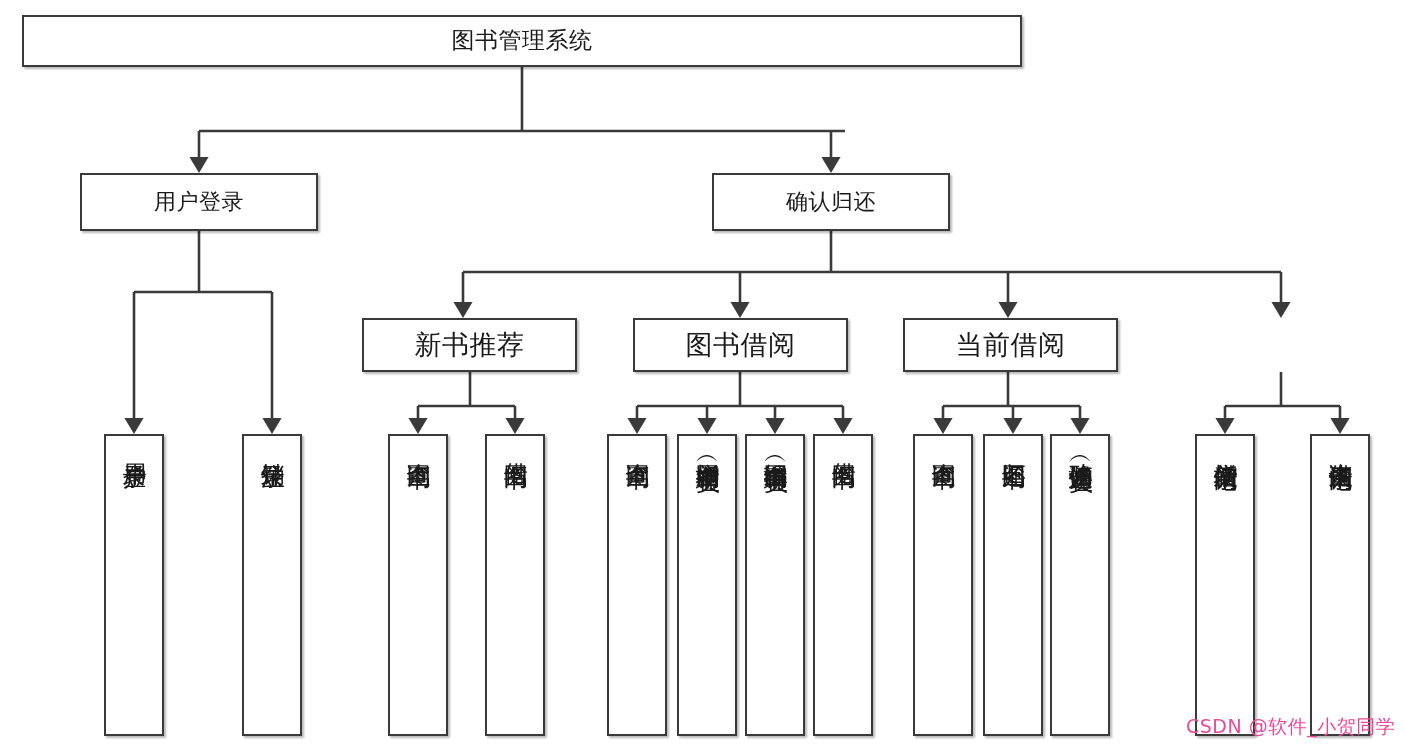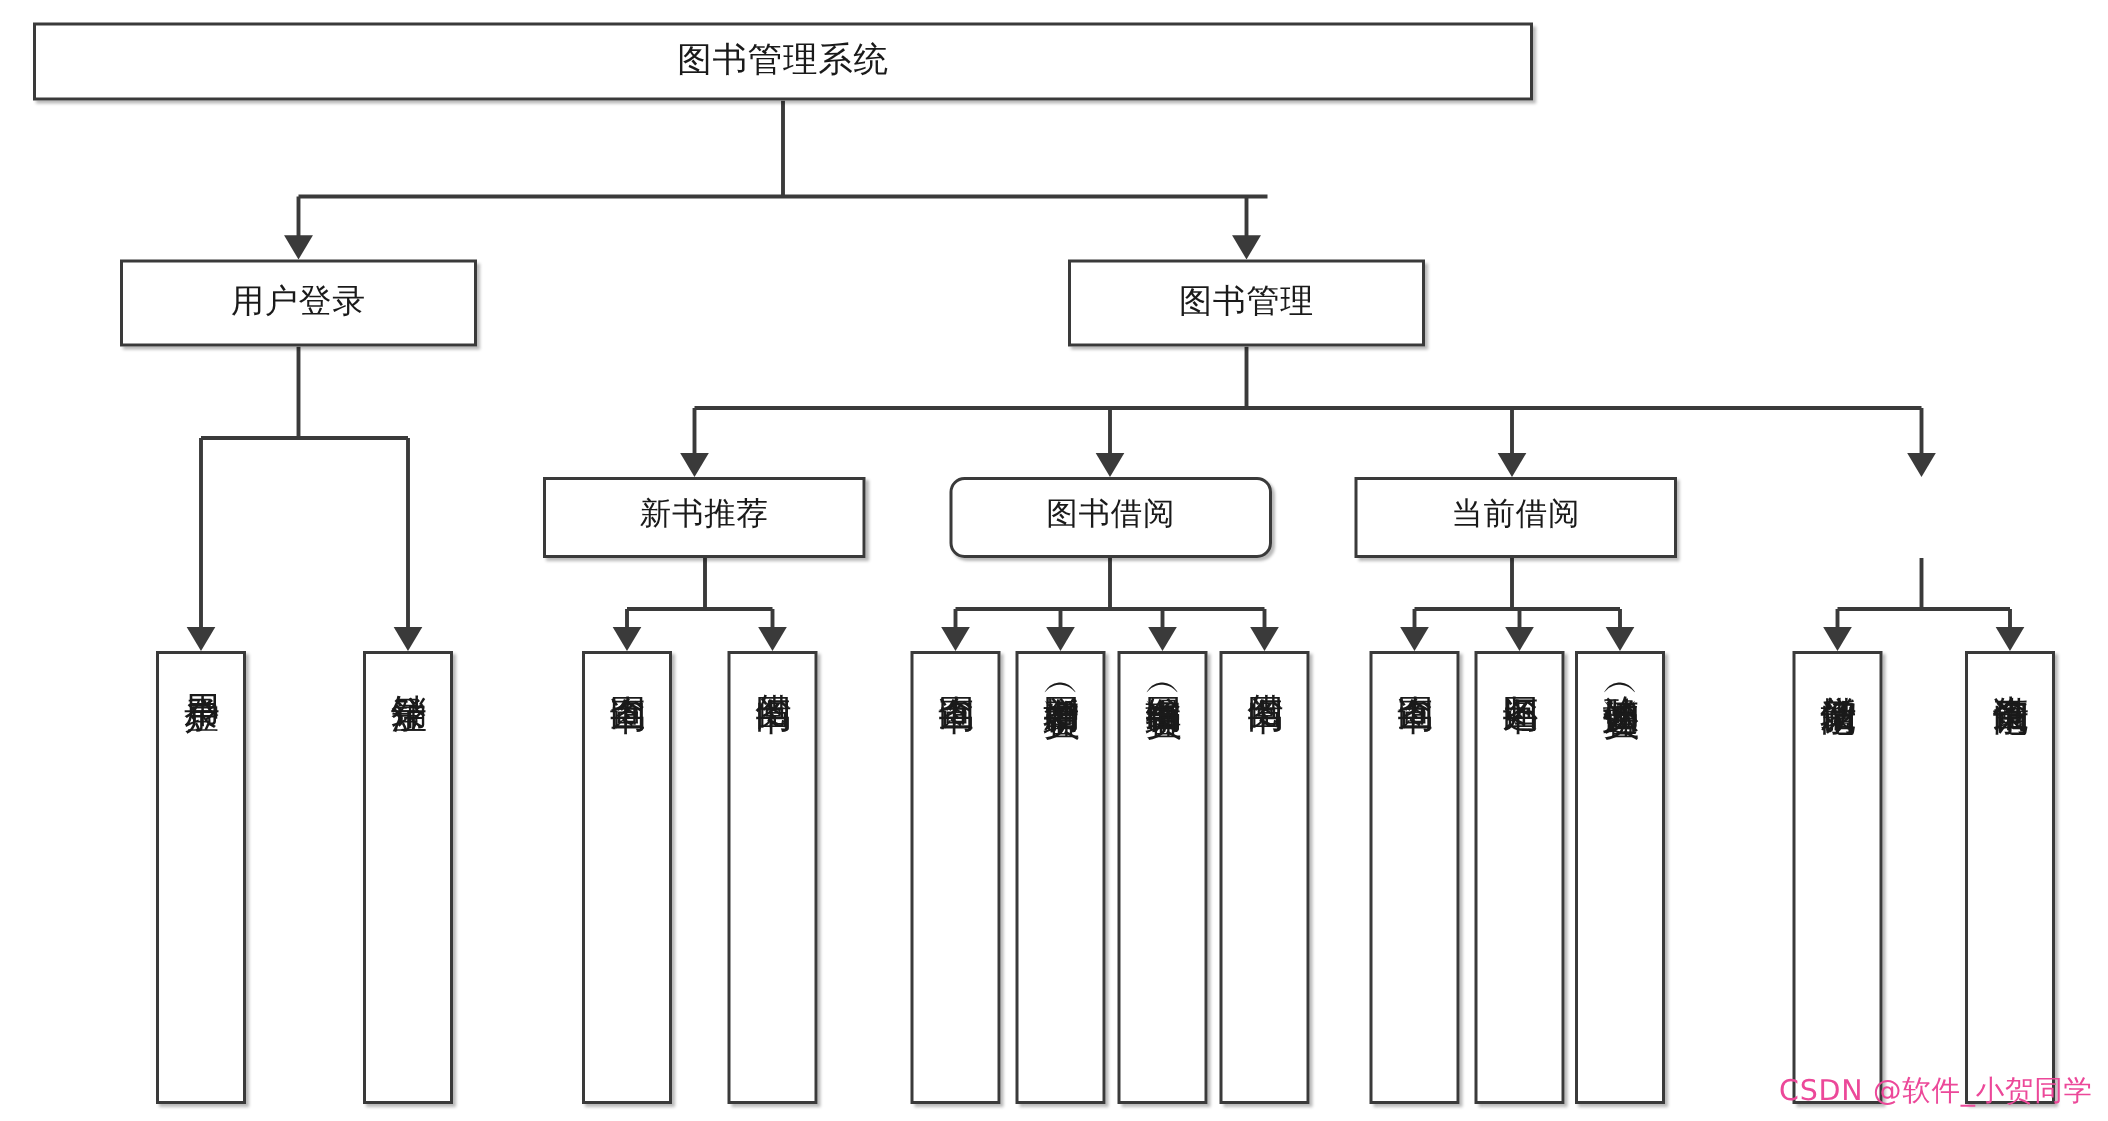--- a/index.html
+++ b/index.html
@@ -42,22 +42,21 @@
     line-height: 1.02;
     letter-spacing: 0.5px;
   }
   .node-root {
     font-size: 23px;
   }
   .node-mid {
     font-size: 22px;
   }
   .node-sub {
-    font-size: 21px;
-    font-family: Liberation Mono, monospace;
+    font-size: 27px;
   }
   .node-leaf {
     align-items: flex-start;
     padding-top: 8px;
   }
   .node-leaf .label {
     writing-mode: vertical-rl;
     text-orientation: upright;
     font-size: 24px;
     line-height: 1.14;
@@ -136,27 +135,27 @@
   </svg>
 
   <div class="node-box node-root" style="left:22px; top:15px; width:1000px; height:52px;">
     <span class="label">图书管理系统</span>
   </div>
 
   <div class="node-box node-mid" style="left:80px; top:173px; width:238px; height:58px;">
     <span class="label">用户登录</span>
   </div>
   <div class="node-box node-mid" style="left:712px; top:173px; width:238px; height:58px;">
-    <span class="label">图书管理</span>
+    <span class="label">确认归还</span>
   </div>
 
   <div class="node-box node-sub" style="left:362px; top:318px; width:215px; height:54px;">
     <span class="label">新书推荐</span>
   </div>
-  <div class="node-box node-sub" style="left:633px; top:318px; width:215px; height:54px;border-radius:10px;">
+  <div class="node-box node-sub" style="left:633px; top:318px; width:215px; height:54px;">
     <span class="label">图书借阅</span>
   </div>
   <div class="node-box node-sub" style="left:903px; top:318px; width:215px; height:54px;">
     <span class="label">当前借阅</span>
   </div>
 
   <div class="node-box node-leaf" style="left:104px; top:434px; width:60px; height:302px;">
     <span class="label">用户登录</span>
   </div>
   <div class="node-box node-leaf" style="left:242px; top:434px; width:60px; height:302px;">

